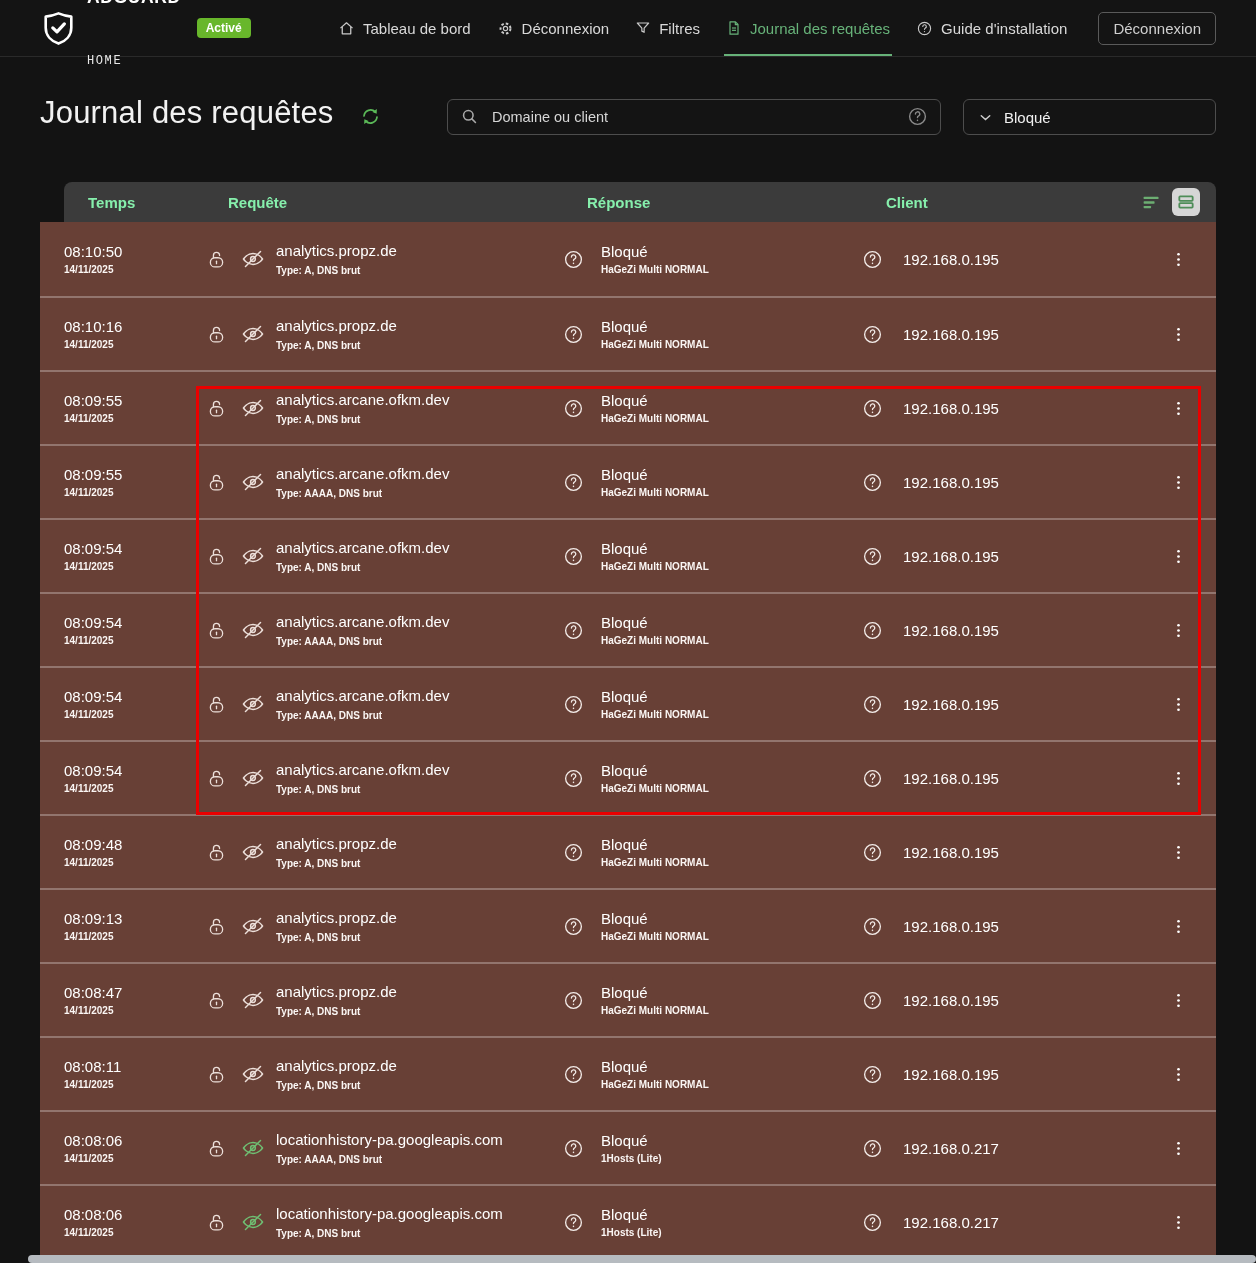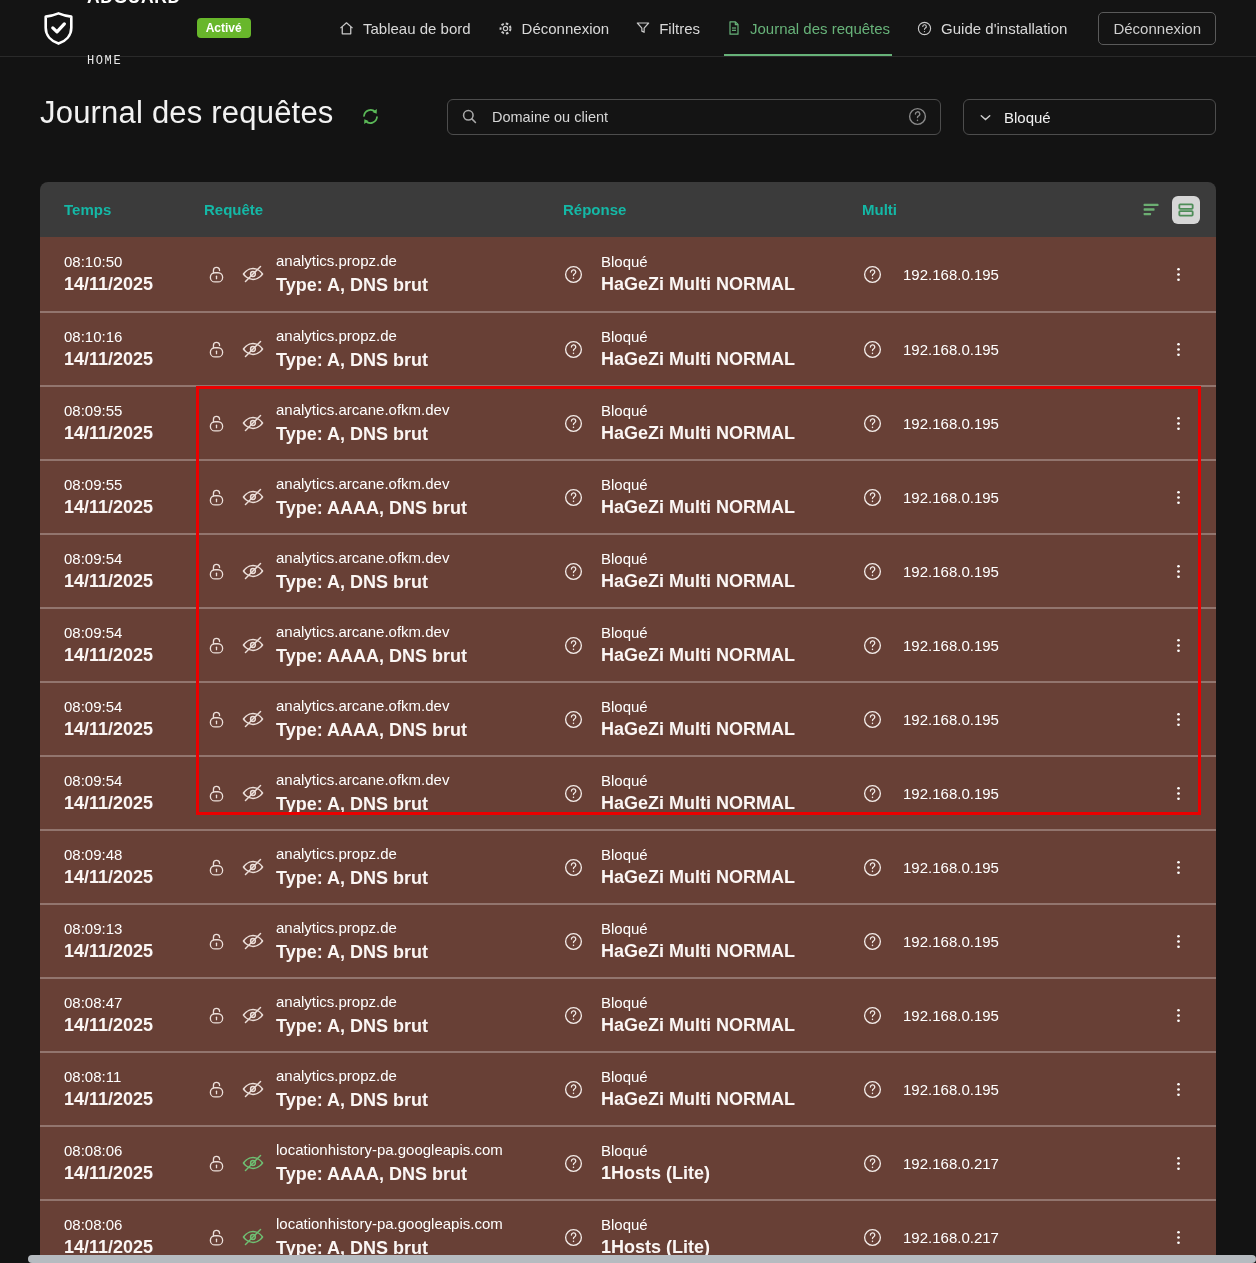--- a/index.html
+++ b/index.html
@@ -34,31 +34,31 @@
   .search-input{width:100%;height:100%;background:#141414;border:1px solid #4d4d4d;border-radius:6px;color:#e8e8e8;font-size:14.5px;font-family:inherit;padding:0 44px;outline:none;}
   .search-input::placeholder{color:#d6d6d6;}
   .search-icon{position:absolute;left:13px;top:8px;color:#a9a9a9;}
   .search-q{position:absolute;right:13px;top:7px;color:#8a8a8a;}
   .filter-select{position:absolute;left:923px;width:253px;height:36px;background:#141414;border:1px solid #4d4d4d;border-radius:6px;display:flex;align-items:center;gap:10px;padding:0 13px;cursor:pointer;}
   .filter-select .chev{color:#cfcfcf;display:flex;align-items:center;}
   .filter-value{font-size:15px;color:#f0f0f0;}
 
   
   .log-table{margin:47px 40px 0;width:1176px;}
-  .thead{height:55px;background:var(--table-header-bg);border-radius:8px 8px 0 0;display:grid;grid-template-columns:164px 359px 299px 1fr 90px;align-items:center;font-weight:700;font-size:15px;color:#14b8a6;}
+  .thead{height:40px;background:var(--table-header-bg);border-radius:8px 8px 0 0;display:grid;grid-template-columns:164px 359px 299px 1fr 90px;align-items:center;font-weight:700;font-size:15px;color:#86efac;margin-left:24px;}
   .thead .h-time{padding-left:24px;}
   .view-toggles{display:flex;align-items:center;gap:10px;justify-content:flex-end;padding-right:16px;}
   .lines-icon{color:#6cae72;display:flex;cursor:pointer;}
   .card-btn{width:28px;height:28px;background:#d6d6d6;border-radius:6px;display:flex;align-items:center;justify-content:center;color:#4e8d58;cursor:pointer;border:none;}
   .tbody{display:block;}
   .row{height:74px;background:var(--row-bg);display:grid;grid-template-columns:164px 72px 287px 299px 1fr 76px;align-items:center;}
   .row + .row{border-top:2px solid rgba(255,255,255,0.28);}
   .cell-time{padding-left:24px;}
   .t-main{font-size:15px;color:#fff;line-height:1.45;}
-  .t-sub{font-size:18px;font-weight:600;color:#fbf6f4;line-height:1.4;}
+  .t-sub{font-size:10px;font-weight:600;color:#fbf6f4;line-height:1.4;}
   .cell-icons{display:flex;align-items:center;gap:14px;padding-left:2px;color:#ecdfda;}
   .cell-icons .icn{display:flex;cursor:pointer;color:#ecdfda;}
   .cell-icons .icn.green{color:#6fbf73;}
   .cell-req .t-main{margin-bottom:2px;}
   .cell-resp{display:flex;align-items:center;gap:17px;}
   .cell-resp .qicon,.cell-client .qicon{color:#f3ebe8;display:flex;flex:none;}
   .cell-client{display:flex;align-items:center;gap:20px;font-size:15px;}
   .cell-menu{display:flex;justify-content:center;}
   .kebab{color:#fff;display:flex;cursor:pointer;}
 
@@ -175,21 +175,21 @@
     </span>
     <span class="filter-value">Bloqué</span>
   </div>
 </section>
 
 <section class="log-table">
   <div class="thead">
     <div class="h-time">Temps</div>
     <div>Requête</div>
     <div>Réponse</div>
-    <div>Multi</div>
+    <div>Client</div>
     <div class="view-toggles">
       <span class="lines-icon">
         <svg viewBox="0 0 24 24" width="21" height="21" fill="currentColor">
             <rect x="3" y="5.5" width="17" height="2.6" rx="0.7"></rect>
             <rect x="3" y="10.7" width="12.5" height="2.6" rx="0.7"></rect>
             <rect x="3" y="15.9" width="8.5" height="2.6" rx="0.7"></rect>
           </svg>
       </span>
       <button class="card-btn">
         <span style="display:flex;">

